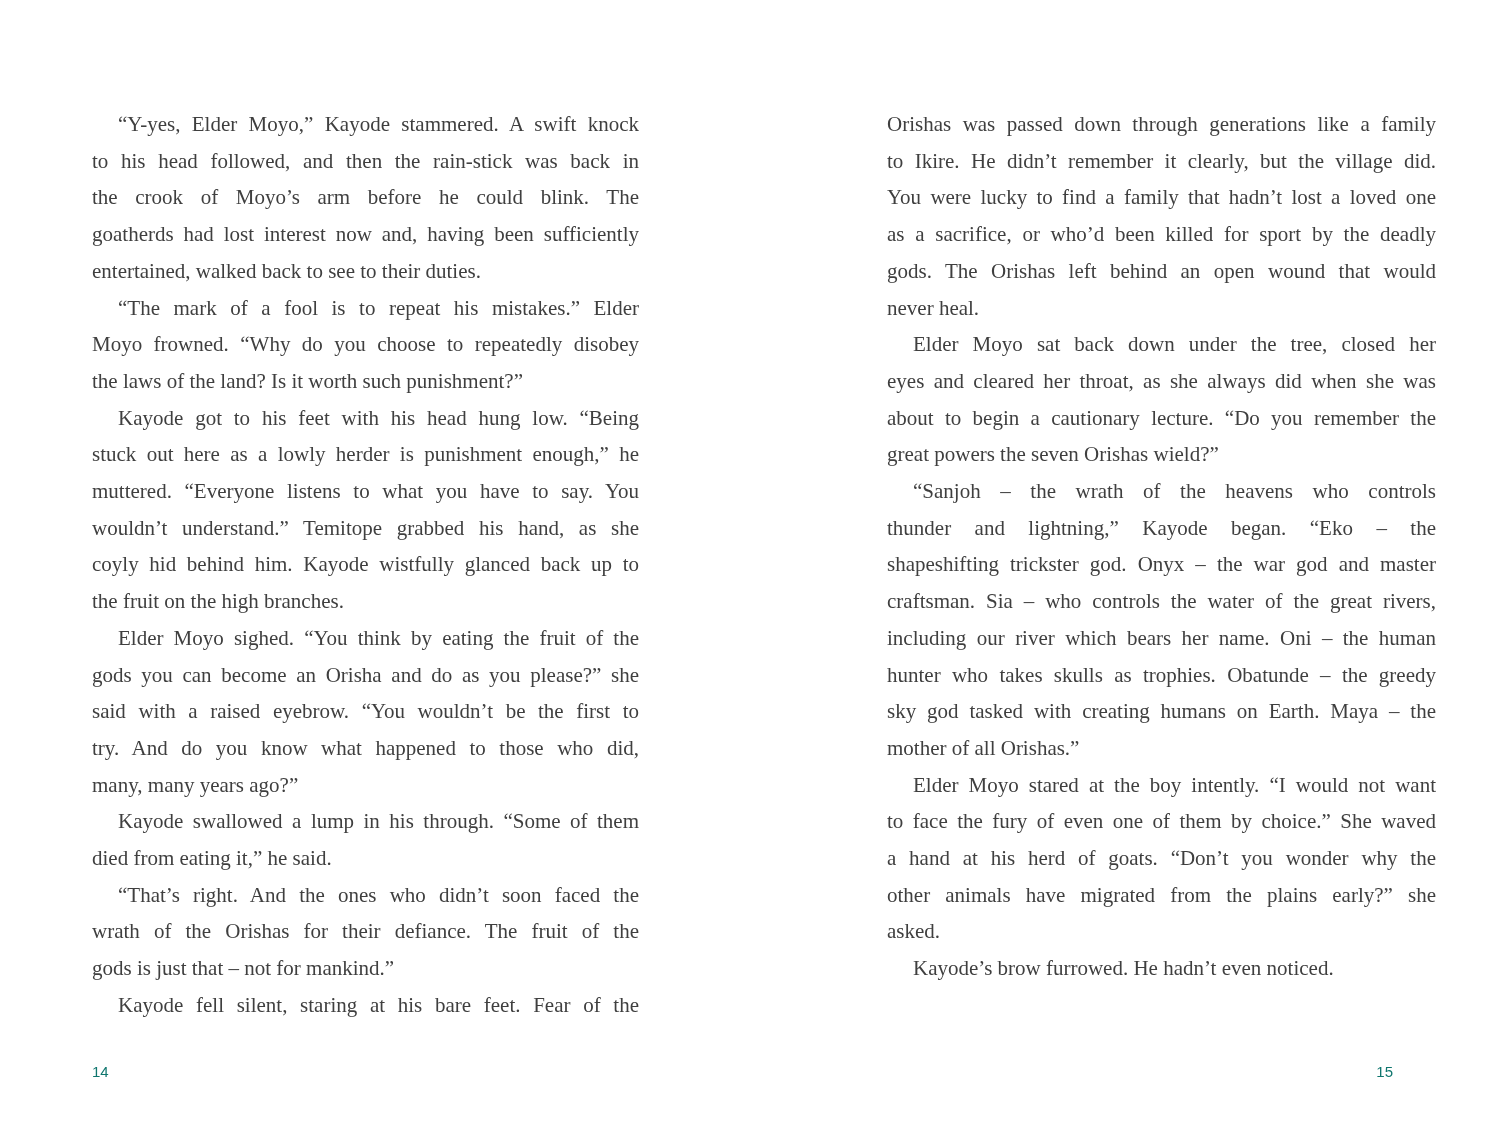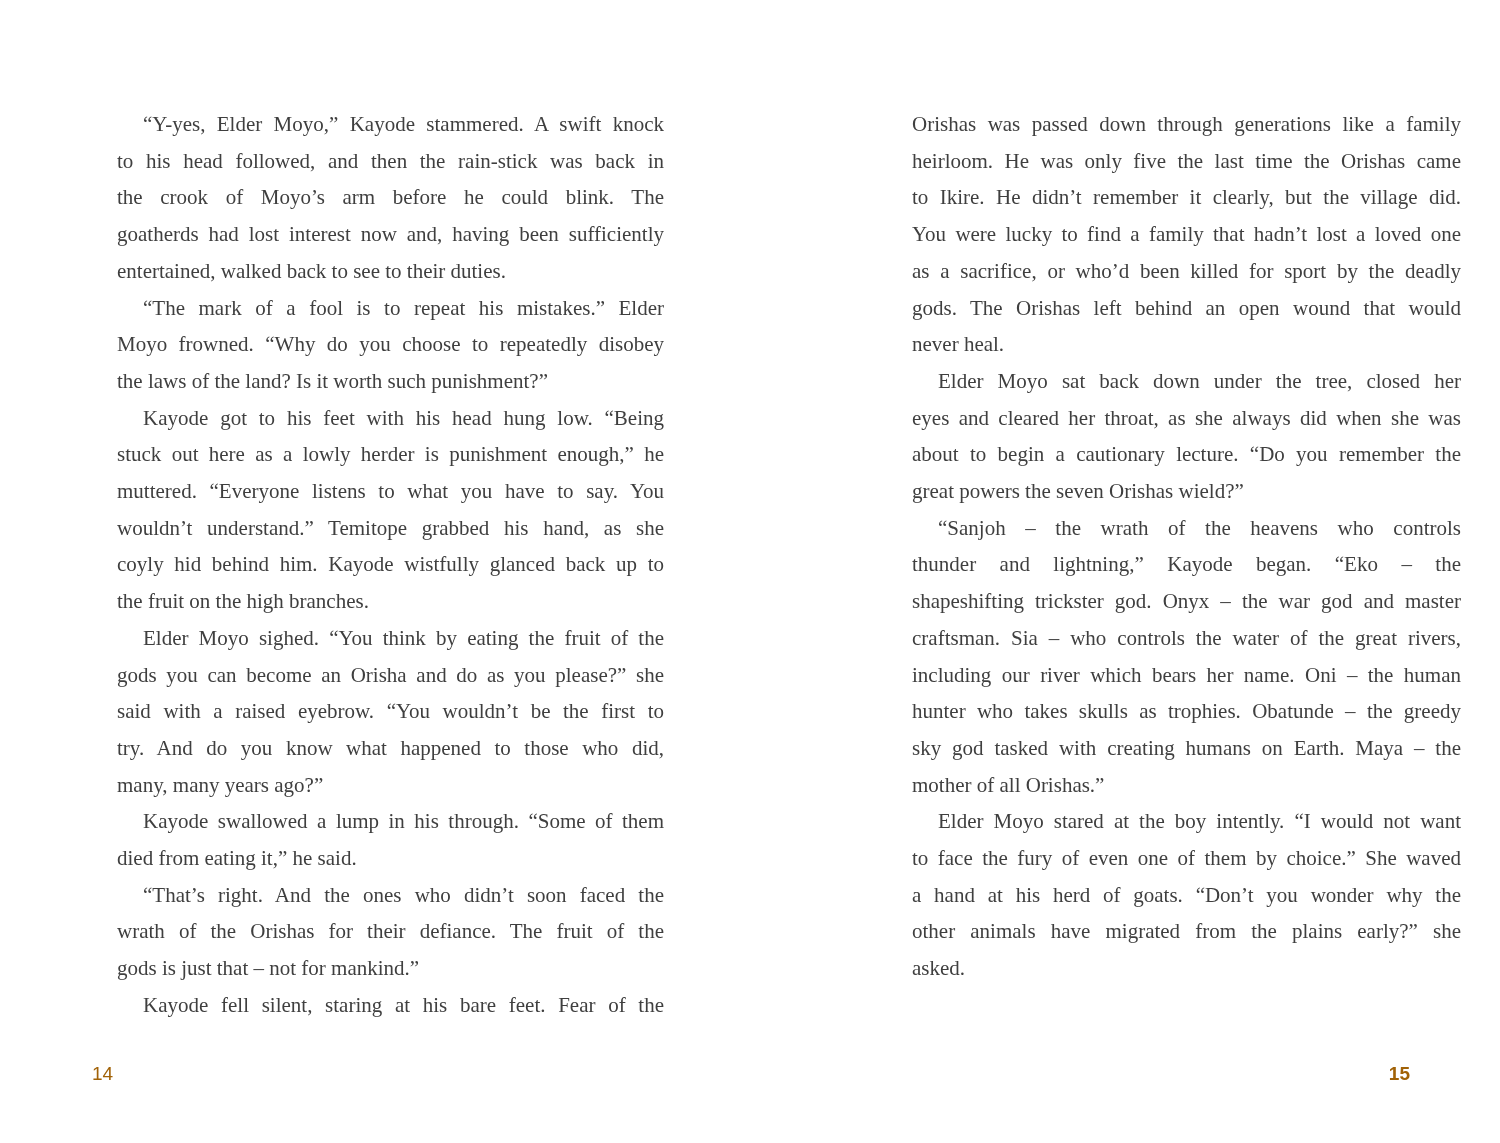--- a/index.html
+++ b/index.html
@@ -10,44 +10,43 @@
     overflow: hidden;
     font-family: "Liberation Serif", "DejaVu Serif", serif;
   }
   .spread { position: absolute; inset: 0; background: #ffffff; }
   .textcol {
     position: absolute;
     top: 106px;
     font-size: 21px;
     line-height: 36.7px;
     color: #3f3f3f;
-    margin-left: 25px;
     -webkit-font-smoothing: antialiased;
   }
   .col-left  { left: 92px;  width: 547px; }
   .col-right { left: 887px; width: 549px; }
   .ln {
     text-align: justify;
     text-align-last: justify;
     white-space: normal;
     hyphens: none;
   }
   .ln.end   { text-align-last: left; }
   .ln.first { padding-left: 26px; }
   .em { }
   .pagenum {
     position: absolute;
     top: 1063px;
     font-family: "Liberation Sans", "DejaVu Sans", sans-serif;
-    font-size: 19px;
-    color: #a16207;
+    font-size: 15px;
+    color: #0f766e;
     text-align: center;
   }
   .pn-left  { left: 92px; }
-  .pn-right { right: 90px; font-weight: bold; }
+  .pn-right { right: 107px; }
 </style>
 </head>
 <body>
 
 <div class="spread">
 
   <section>
     <div class="textcol col-left">
 
       <div class="para">
@@ -98,21 +97,20 @@
 
     </div>
     <div class="pagenum pn-left">14</div>
   </section>
 
   <section>
     <div class="textcol col-right">
 
       <div class="para">
         <div class="ln">Orishas was passed down through generations like a family</div>
-        <div class="ln">heirloom. He was only five the last time the Orishas came</div>
         <div class="ln"><span>to Ikire. </span><span class="em">He</span><span> didn’t remember it clearly, but the village did.</span></div>
         <div class="ln">You were lucky to find a family that hadn’t lost a loved one</div>
         <div class="ln">as a sacrifice, or who’d been killed for sport by the deadly</div>
         <div class="ln">gods. The Orishas left behind an open wound that would</div>
         <div class="ln end">never heal.</div>
       </div>
 
       <div class="para">
         <div class="ln first">Elder Moyo sat back down under the tree, closed her</div>
         <div class="ln">eyes and cleared her throat, as she always did when she was</div>
@@ -132,18 +130,21 @@
       </div>
 
       <div class="para">
         <div class="ln first">Elder Moyo stared at the boy intently. “I would not want</div>
         <div class="ln">to face the fury of even one of them by choice.” She waved</div>
         <div class="ln">a hand at his herd of goats. “Don’t you wonder why the</div>
         <div class="ln">other animals have migrated from the plains early?” she</div>
         <div class="ln end">asked.</div>
       </div>
 
+      <div class="para">
+        <div class="ln first end">Kayode’s brow furrowed. He hadn’t even noticed.</div>
+      </div>
 
     </div>
     <div class="pagenum pn-right">15</div>
   </section>
 
 </div>
 
 </body></html>

